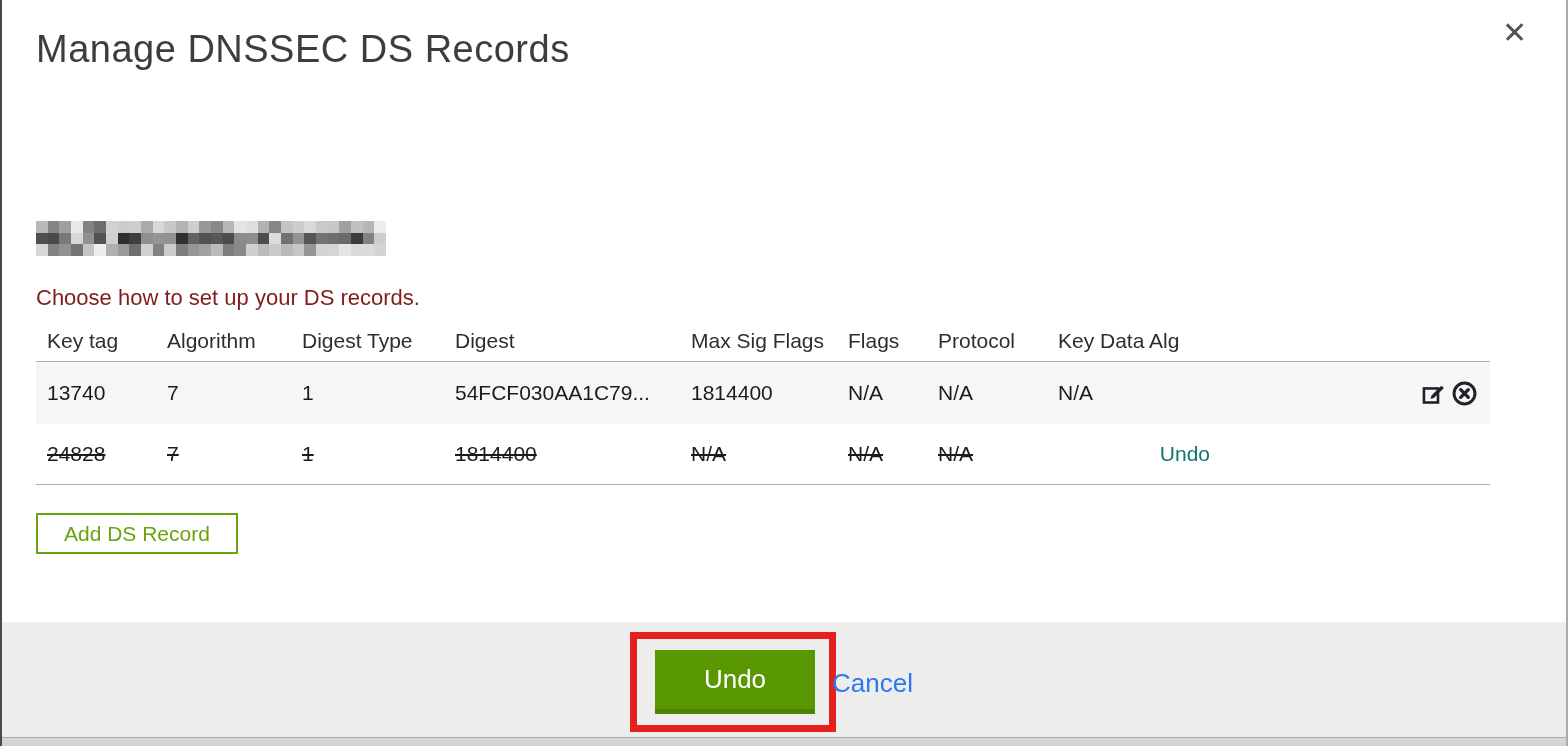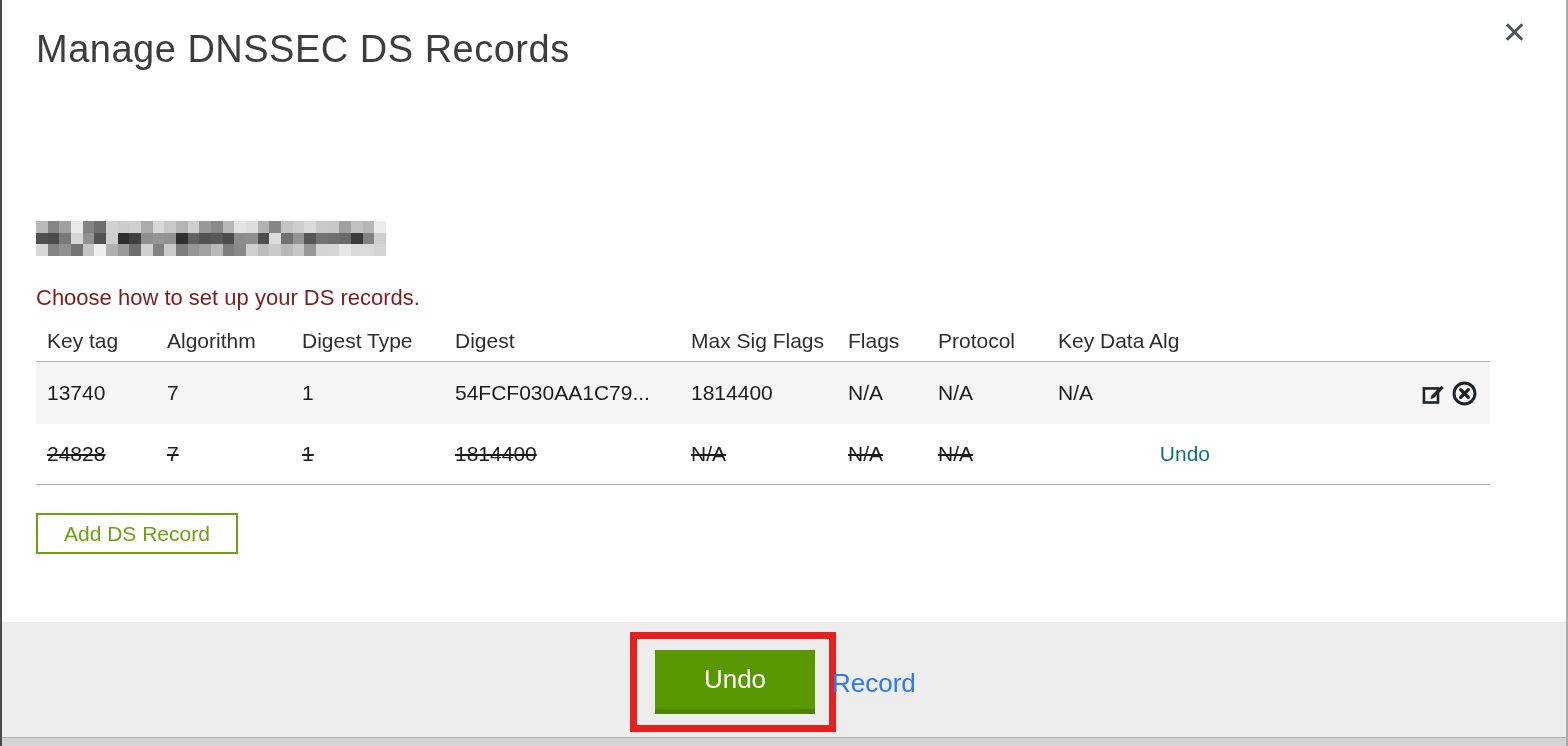--- a/index.html
+++ b/index.html
@@ -227,15 +227,15 @@
       <a class="undo-link">Undo</a>
     </span>
   </div>
 </div>
 
 <button class="add-btn">Add DS Record</button>
 
 <div class="footer"></div>
 <div class="annotation-box"></div>
 <button class="save-btn">Undo</button>
-<a class="cancel-link">Record</a>
+<a class="cancel-link">Cancel</a>
 
 <div class="bottom-bar"></div>
 
 </body></html>

